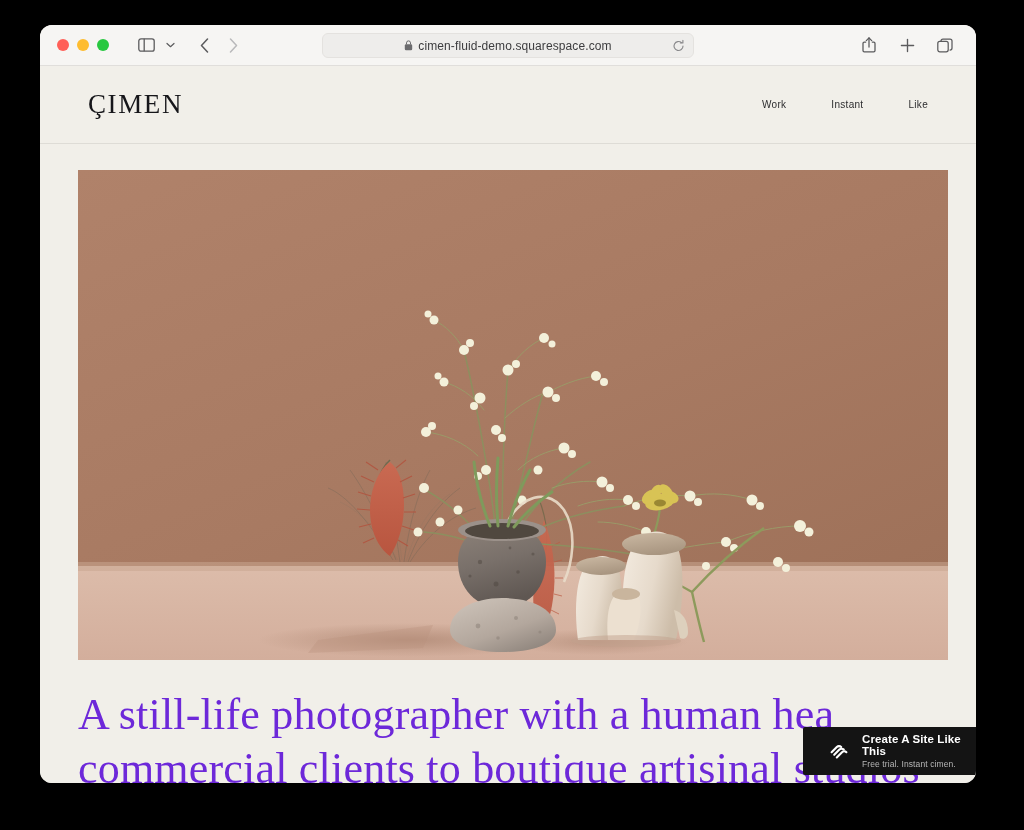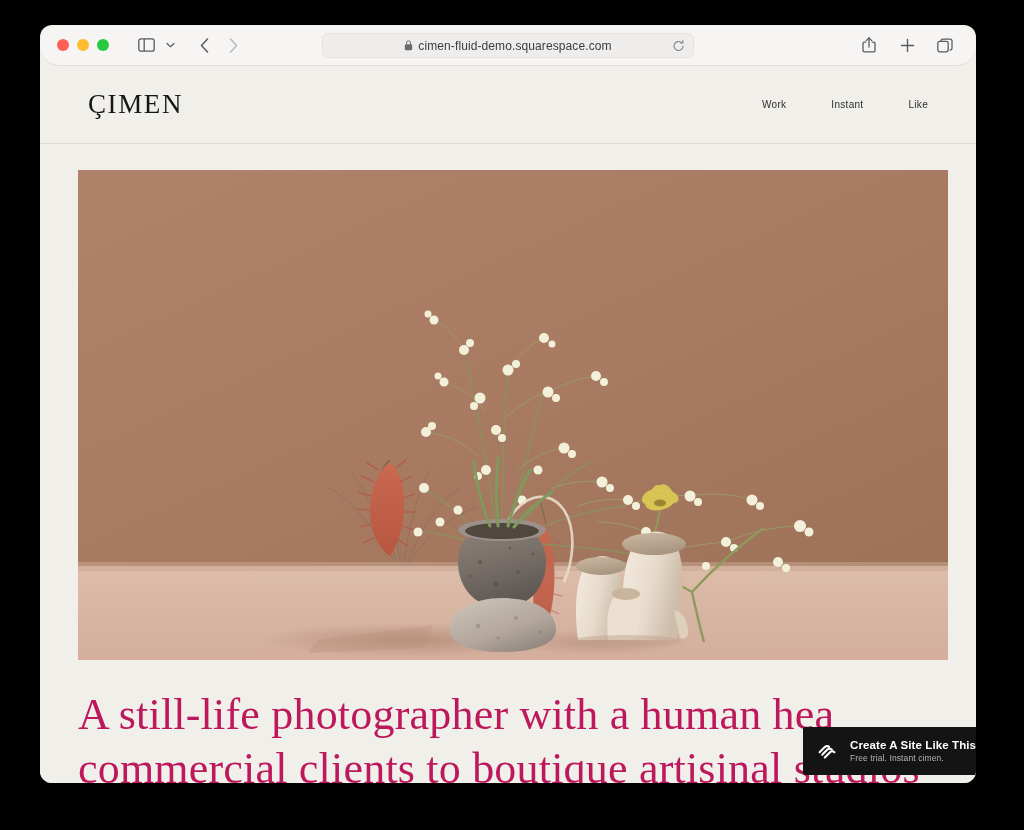--- a/index.html
+++ b/index.html
@@ -21,21 +21,21 @@
     overflow: hidden;
     box-shadow: 0 18px 48px rgba(0,0,0,0.55);
   }
 
   
   .toolbar {
     position: relative;
     height: 41px;
     background: #f6f5f3;
     border-bottom: 1px solid #e0dedb;
-    display: flex; align-items: center; border-radius: 20px;
+    display: flex; align-items: center;
   }
   .traffic { display: flex; gap: 8px; margin-left: 17px; }
   .light { width: 12px; height: 12px; border-radius: 50%; }
   .light.red { background: #ff5f57; }
   .light.yellow { background: #febc2e; }
   .light.green { background: #28c840; }
 
   .tb-group { display: flex; align-items: center; gap: 3px; margin-left: 24px; }
   .tb-btn {
     width: 26px; height: 24px;
@@ -108,35 +108,35 @@
     width: 870px; height: 490px;
     overflow: hidden;
     background: #a97a63;
   }
   .hero-figure svg { display: block; width: 100%; height: 100%; }
 
   .headline {
     font-family: "Liberation Serif", serif;
     font-size: 44px;
     line-height: 1.22;
-    color: #be185d;
+    color: #6d28d9;
     letter-spacing: 0.2px;
     padding: 28px 38px 0 38px;
     white-space: nowrap;
   }
   .headline .l2 { display: block; }
 
   
   .sqsp-badge {
     position: absolute;
     left: 763px; bottom: 8px;
     width: 190px; height: 48px;
     background: #141414;
     display: flex; align-items: center;
-    padding: 0 12px;
+    padding: 0 24px;
     gap: 11px;
     border-radius: 2px;
   }
   .sqsp-mark { flex: 0 0 auto; display: flex; align-items: center; }
   .sqsp-txt { display: flex; flex-direction: column; gap: 2px; }
   .sqsp-title { color: #ffffff; font-size: 11.5px; font-weight: bold; letter-spacing: 0.1px; }
   .sqsp-sub { color: #b6b6b6; font-size: 8.5px; letter-spacing: 0.1px; }
 </style>
 </head>
 <body>

